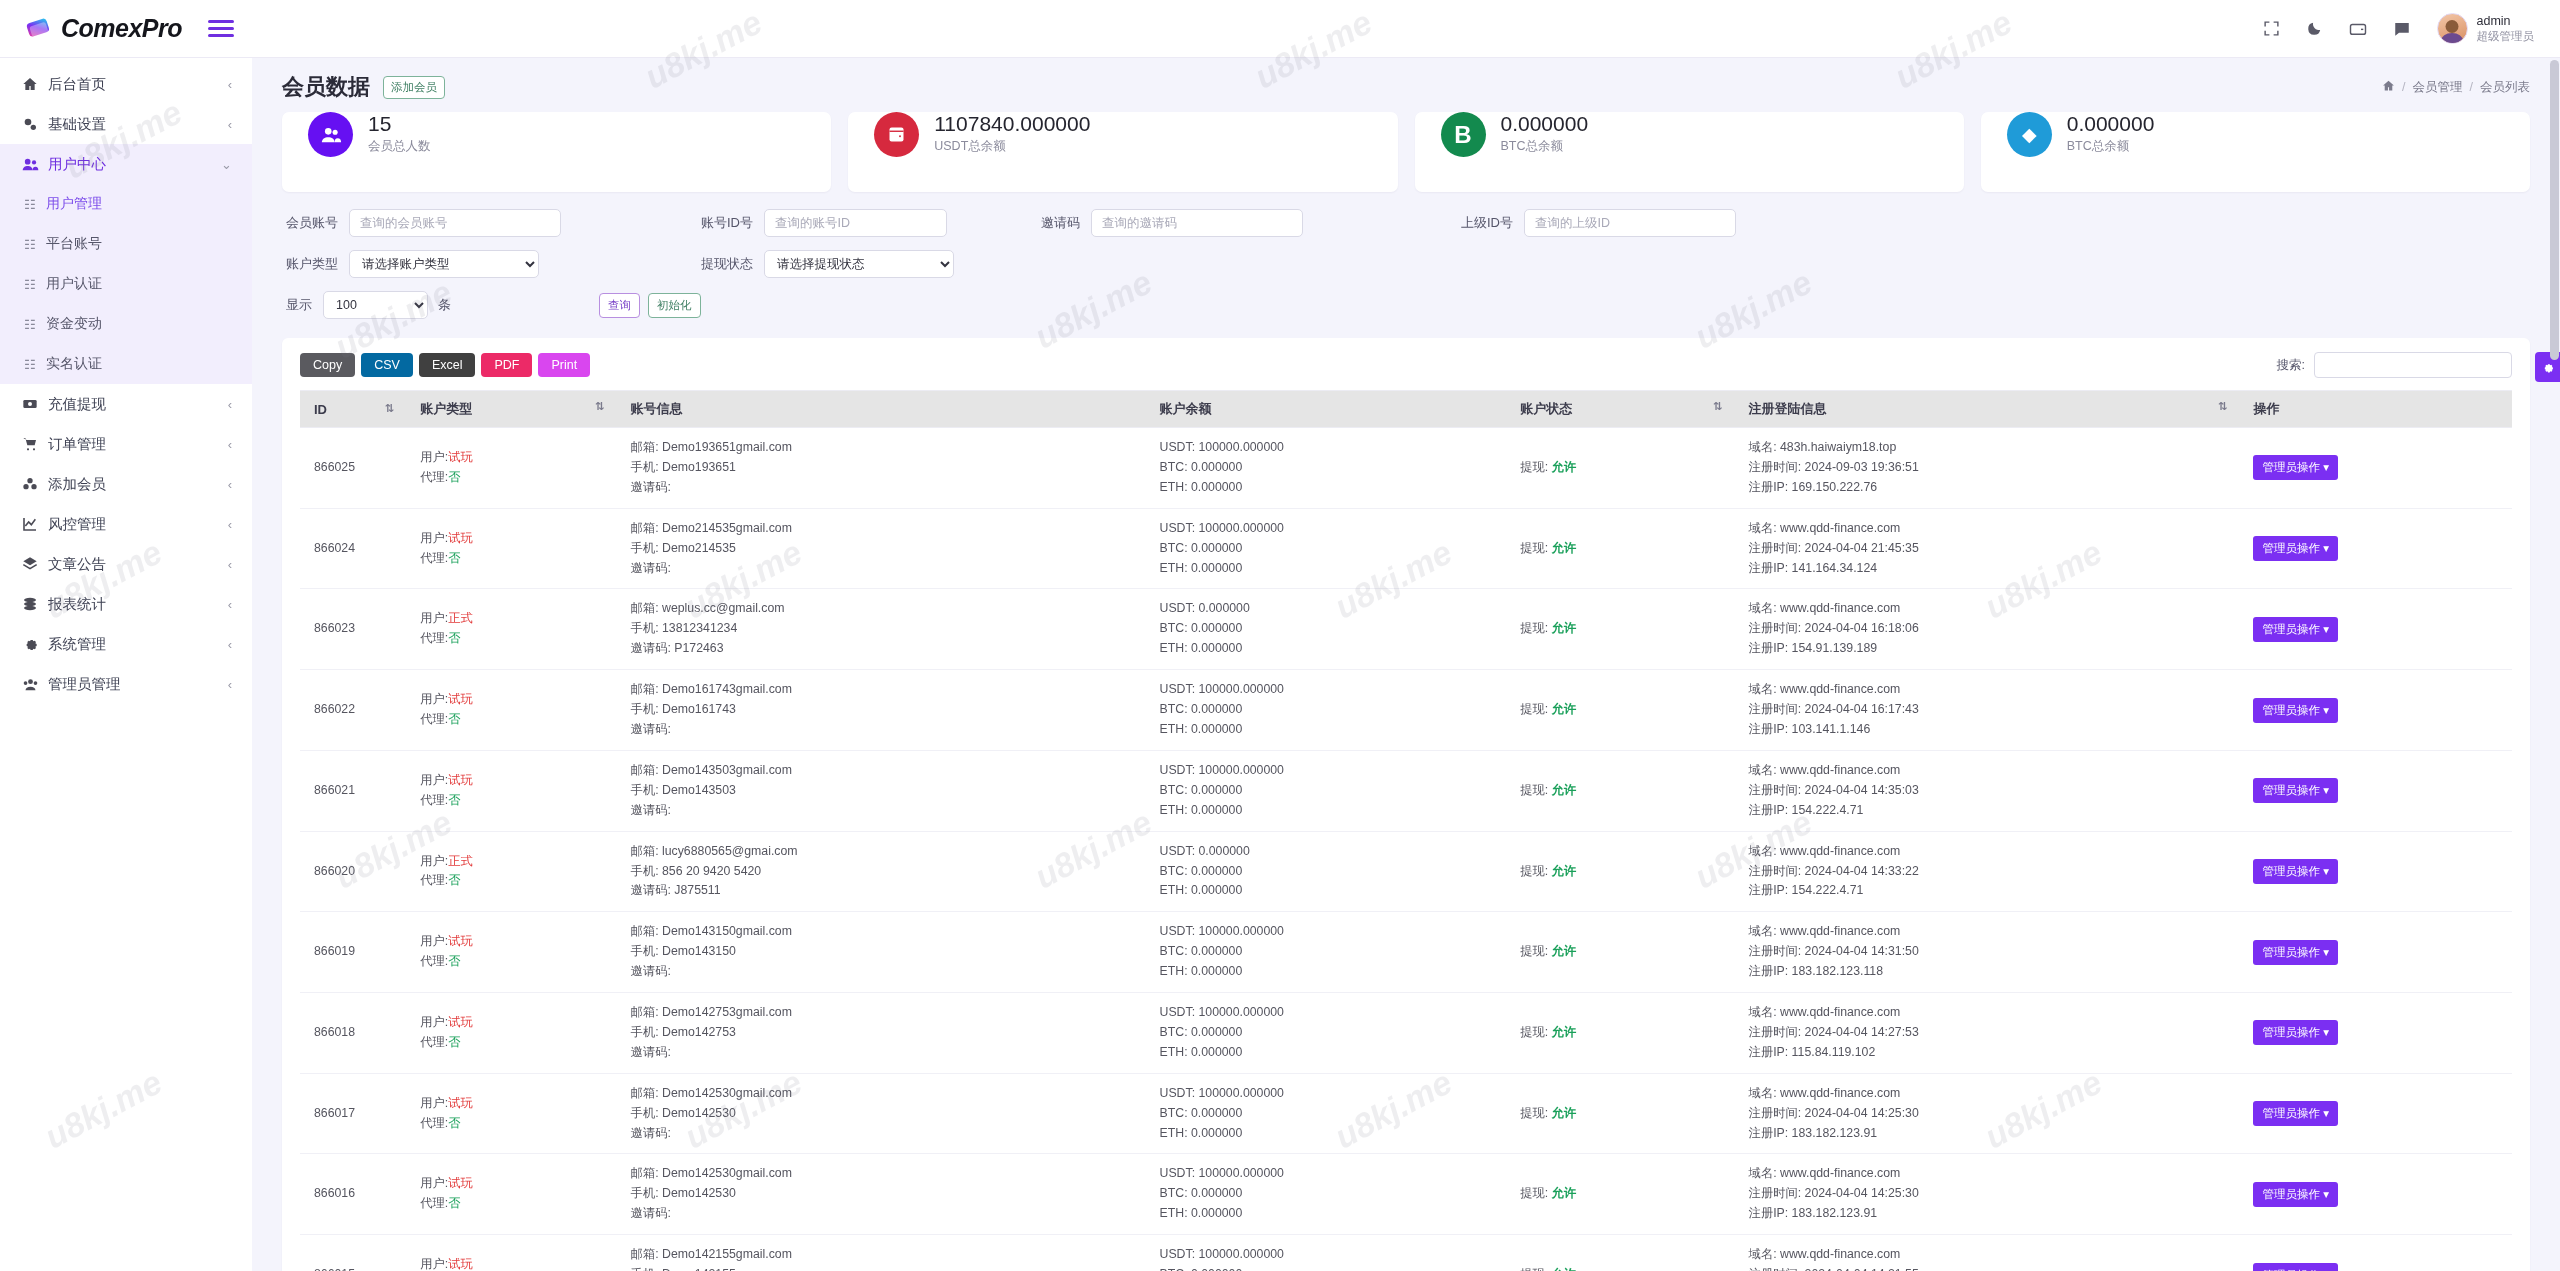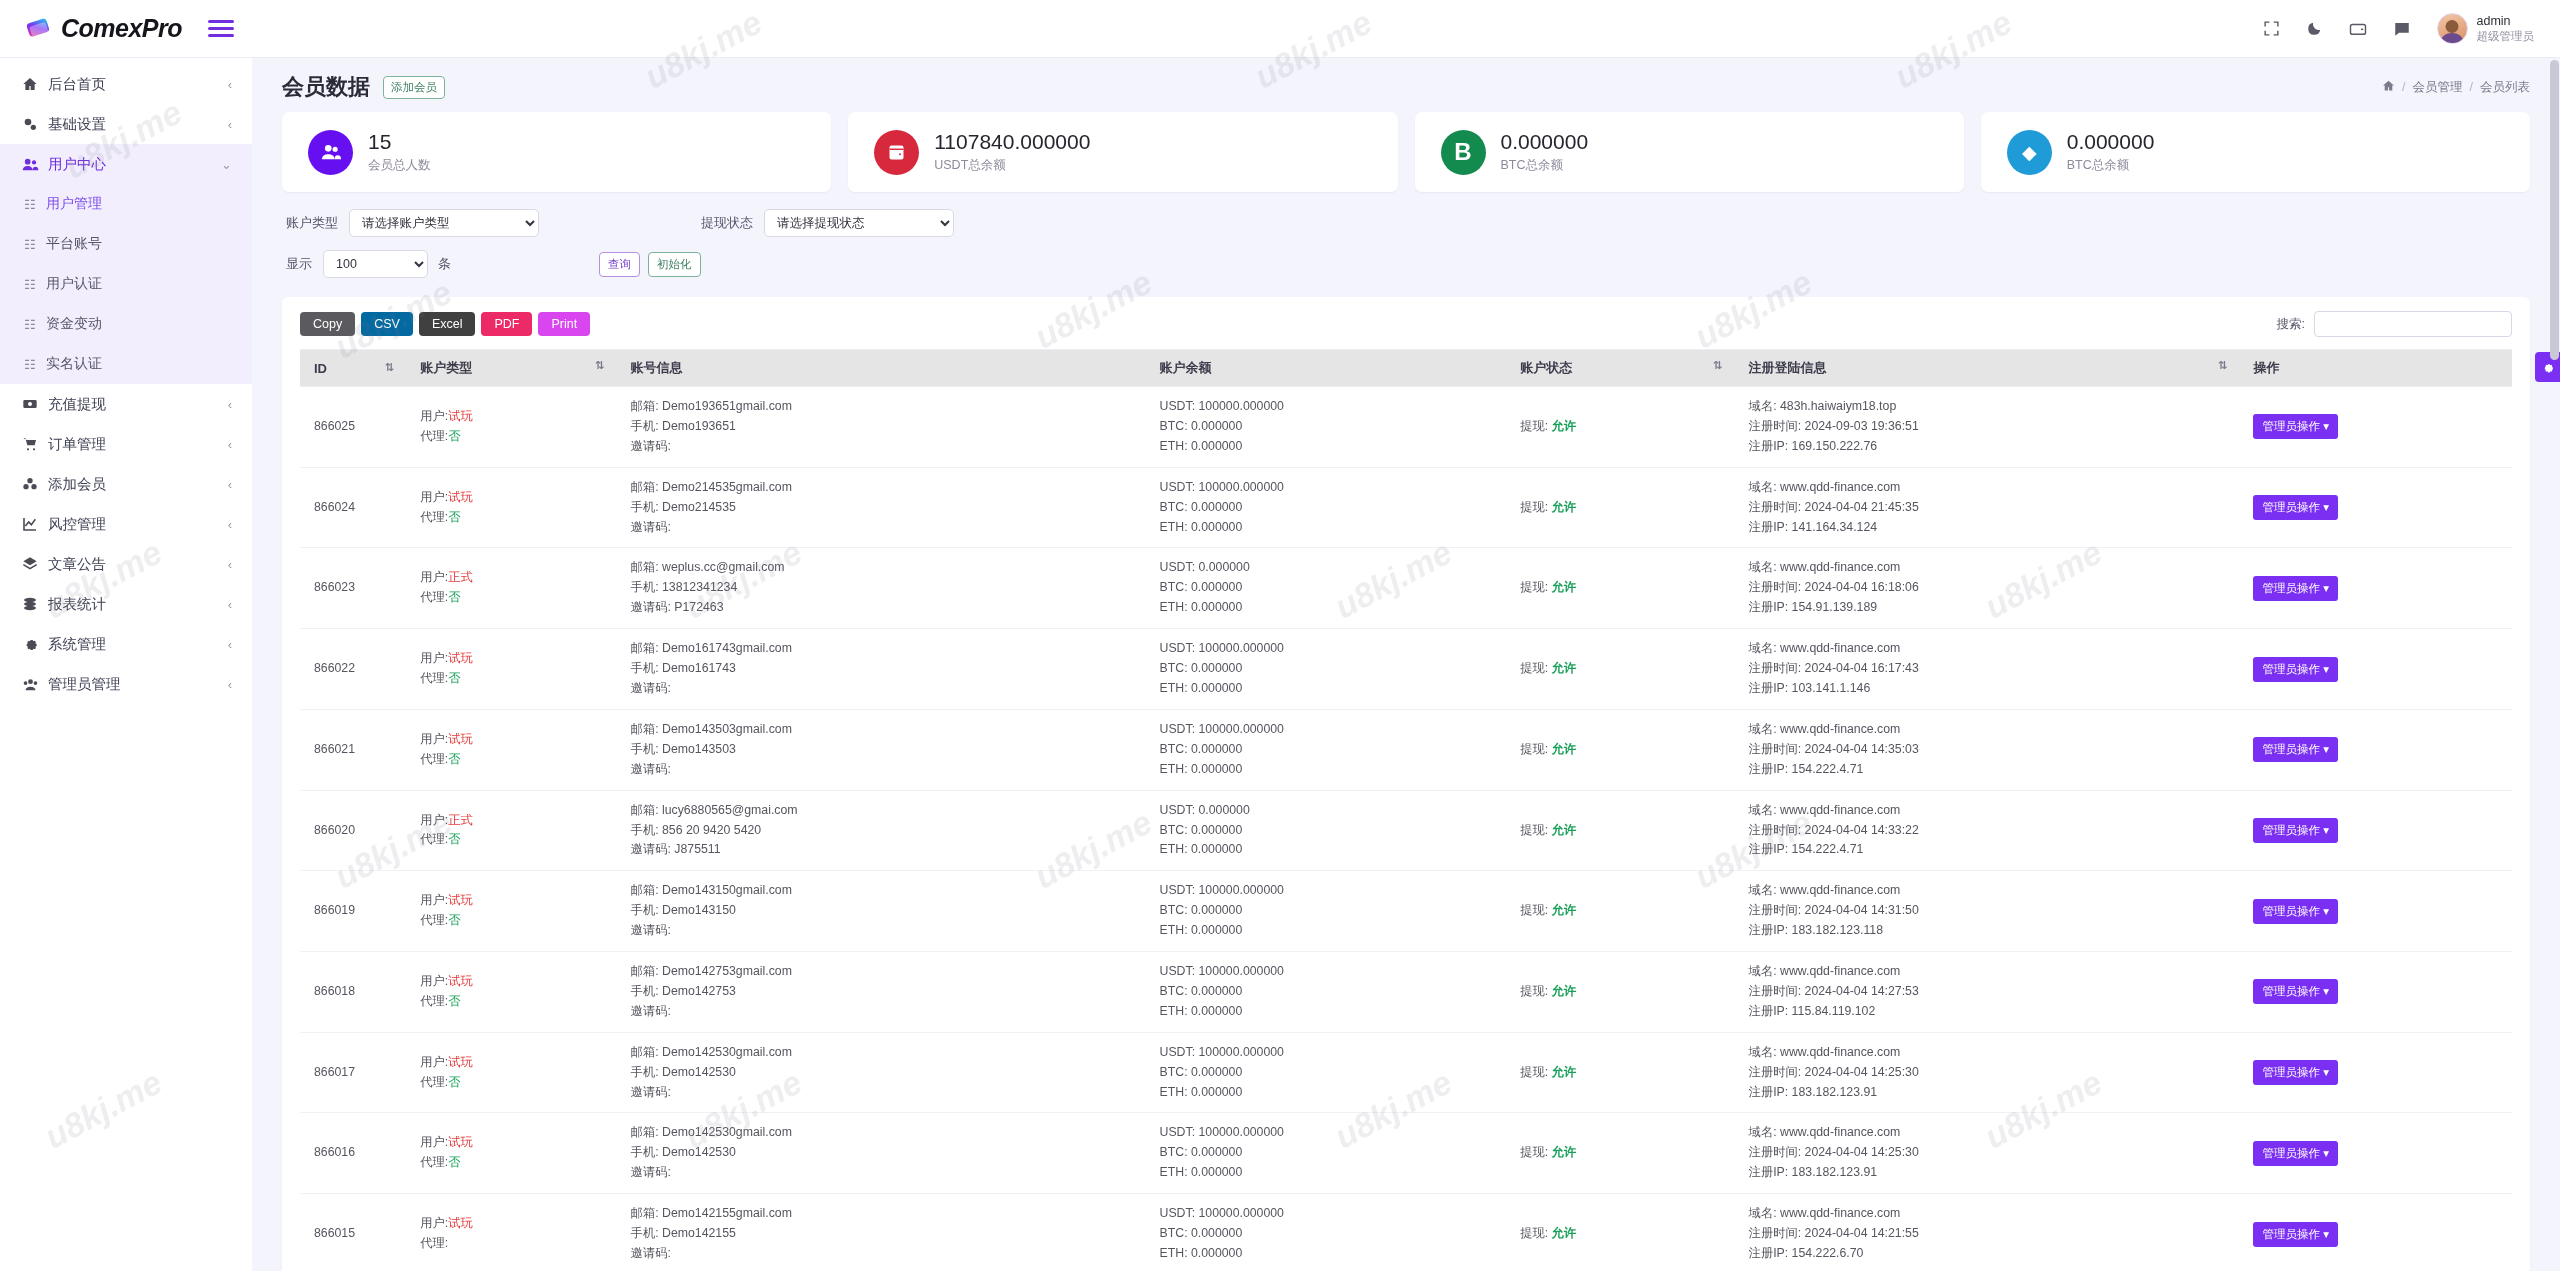--- a/index.html
+++ b/index.html
@@ -47,21 +47,21 @@
   .page-head { display: flex; align-items: center; padding: 14px 30px 10px 30px; }
   .page-title { font-size: 22px; font-weight: bold; color: #2b2b38; }
   .add-btn { margin-left: 13px; font-size: 11.5px; color: #3f7f63; border: 1px solid #7db39a; border-radius: 4px; padding: 3px 7px; background: #fff; cursor: pointer; }
   .crumbs { margin-left: auto; display: flex; align-items: center; font-size: 12.5px; color: #7b7b8c; gap: 7px; }
   .crumbs .sep { color: #b5b5c2; }
 
   .content { padding: 0 30px 0 30px; flex: 1; overflow: hidden; }
 
   
   .cards { display: flex; gap: 17px; }
-  .card { flex: 1; background: #fff; border-radius: 7px; height: 80px; display: flex; align-items: center; padding: 0 26px; box-shadow: 0 1px 2px rgba(30,20,80,.05); }
+  .card { flex: 1; background: #fff; border-radius: 7px; height: 80px; display: flex; align-items: flex-start; padding: 0 26px; box-shadow: 0 1px 2px rgba(30,20,80,.05); }
   .card-ico { width: 45px; height: 45px; border-radius: 50%; display: flex; align-items: center; justify-content: center; color: #fff; margin-right: 15px; flex: none; }
   .card-val { font-size: 21px; color: #25252f; line-height: 1.15; }
   .card-lbl { font-size: 12.5px; color: #8b8b9c; margin-top: 2px; }
 
   
   .filters { padding: 17px 4px 6px 4px; }
   .frow { display: flex; align-items: center; margin-bottom: 13px; }
   .fcell { display: flex; align-items: center; }
   .flabel { font-size: 13px; color: #55556a; margin-right: 11px; white-space: nowrap; }
   .finput { width: 212px; height: 28px; border: 1px solid #d9d9e6; border-radius: 5px; padding: 0 10px; font-size: 12.5px; color: #33333f; background: #fff; outline: none; }
@@ -367,20 +367,38 @@
             <span>◆</span>
           </div>
           <div>
             <div class="card-val">0.000000</div>
             <div class="card-lbl">BTC总余额</div>
           </div>
         </div>
       </div>
 
       <div class="filters">
+        <div class="frow">
+          <div class="fcell">
+            <span class="flabel">会员账号</span>
+            <input class="finput" placeholder="查询的会员账号" style="">
+          </div>
+          <div class="fcell sp1" style="margin-left:140px">
+            <span class="flabel">账号ID号</span>
+            <input class="finput" placeholder="查询的账号ID" style="">
+          </div>
+          <div class="fcell" style="margin-left:160px">
+            <span class="flabel">邀请码</span>
+            <input class="finput" placeholder="查询的邀请码" style="">
+          </div>
+          <div class="fcell" style="margin-left:158px">
+            <span class="flabel">上级ID号</span>
+            <input class="finput" placeholder="查询的上级ID" style="">
+          </div>
+        </div>
 
         <div class="frow">
           <div class="fcell">
             <span class="flabel">账户类型</span>
             <select class="fselect">
               <option>请选择账户类型</option>
             </select>
           </div>
           <div class="fcell" style="margin-left:162px">
             <span class="flabel">提现状态</span>

